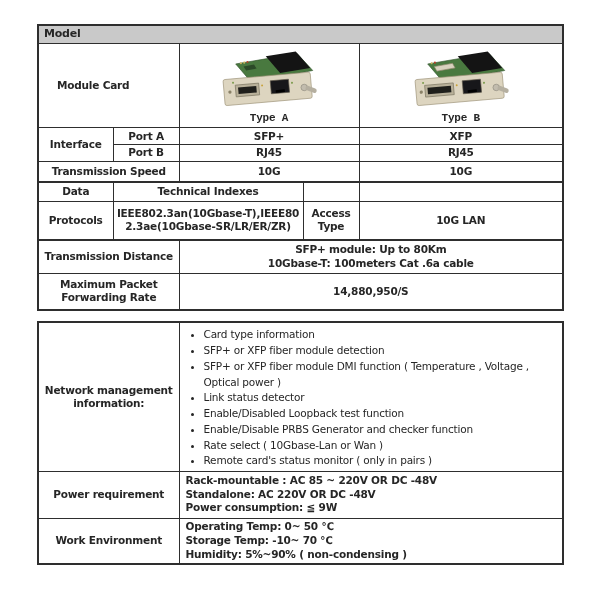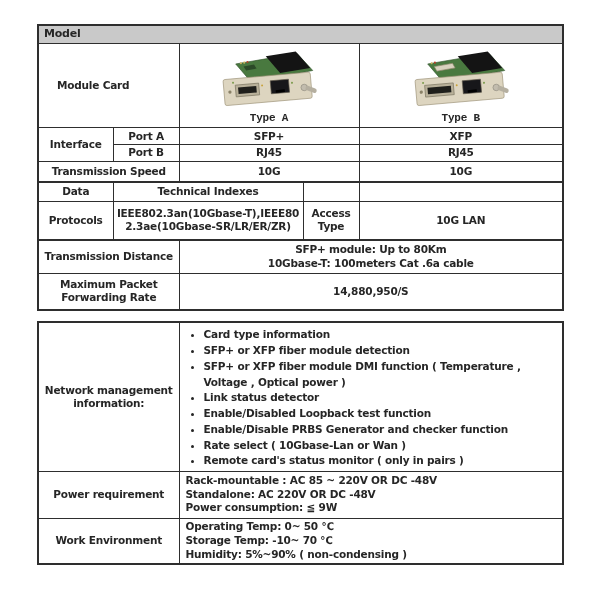--- a/index.html
+++ b/index.html
@@ -29,21 +29,21 @@
   .card-caption { font-size:11px; font-weight:bold;font-family:Liberation Mono, monospace; }
 
   .proto-val { word-break:break-all; }
 
   .stack { display:flex; flex-direction:column; justify-content:flex-start; height:100%; }
   .stack.center div { text-align:center; }
   .stack.left { text-align:left; padding-left:4px; }
   .stack div { line-height:1.32; }
 
   ul.bullets { list-style:disc; text-align:left; margin:3px 0 0 0; padding-left:22px; }
-  ul.bullets li { font-size:10.5px; font-weight:bold; line-height:1.5; letter-spacing:-0.2px; }
+  ul.bullets li { font-size:10.5px; font-weight:normal; line-height:1.5; letter-spacing:-0.2px; }
 </style>
 </head>
 <body>
 
 <div id="page">
 
 
   <table class="spec">
     <colgroup>
       <col style="width:75px">

